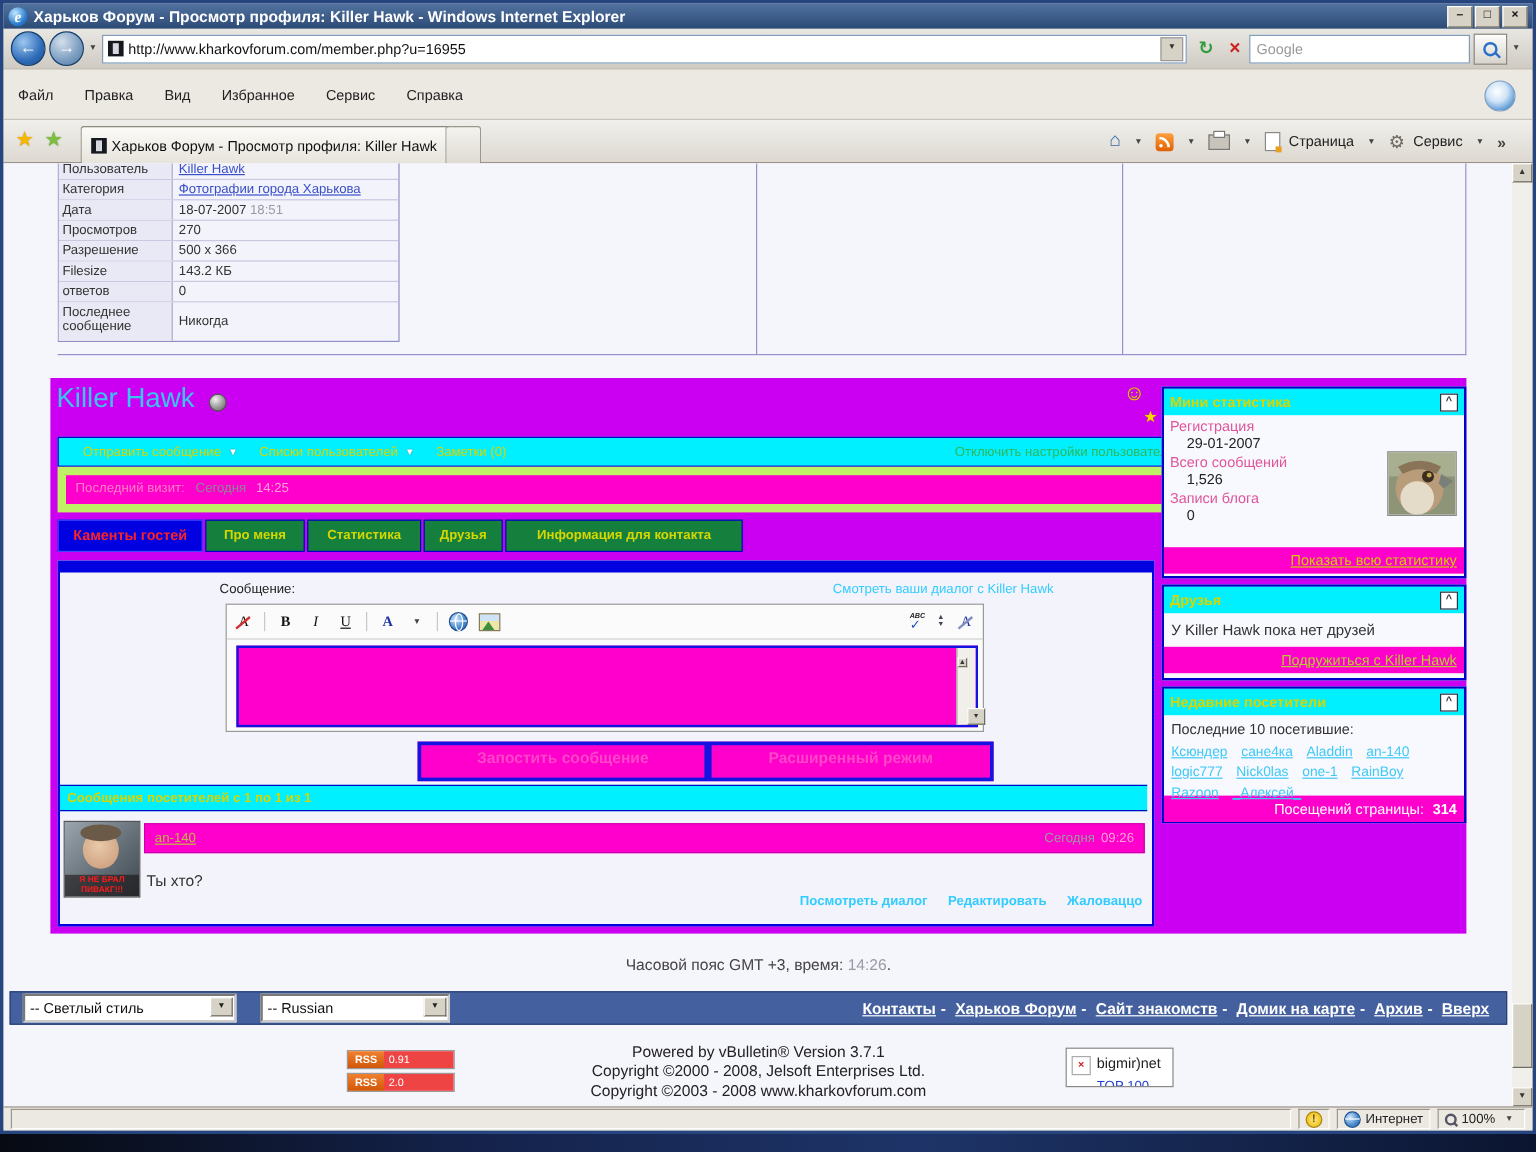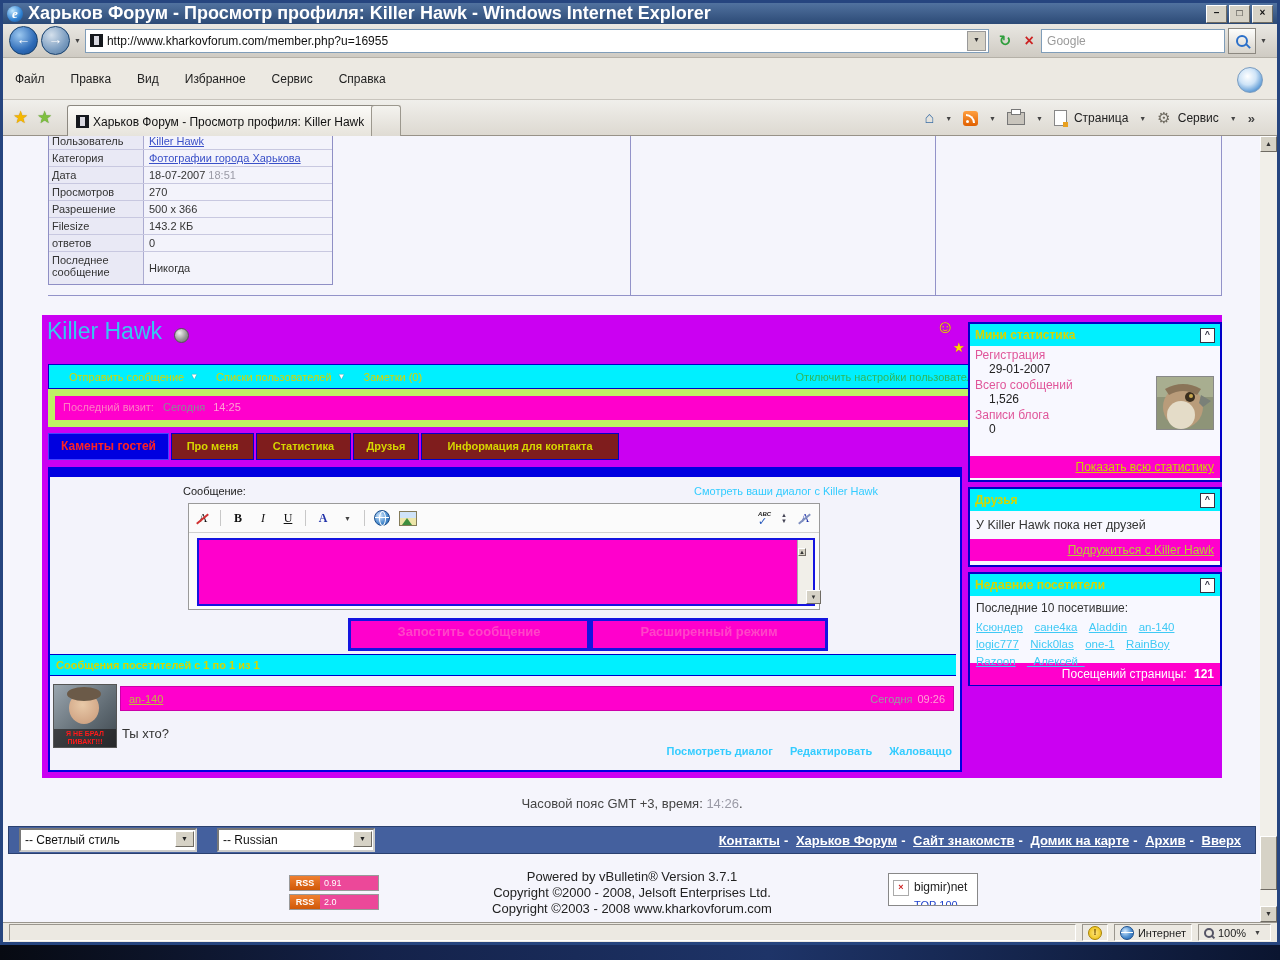--- a/index.html
+++ b/index.html
@@ -5,21 +5,21 @@
   html,body{margin:0;padding:0;background:#000;}
   .screen{position:relative;width:1280px;height:960px;overflow:hidden;
           font-family:"Liberation Sans","DejaVu Sans",sans-serif;background:#000;}
   .abs{position:absolute;box-sizing:border-box;}
   
   .win{left:0;top:0;width:1280px;height:945px;border:3px solid #26457F;background:#ECE9E2;}
   .titlebar{left:3px;top:3px;width:1274px;height:21px;
             background:linear-gradient(#51729F,#2C4A76);display:flex;align-items:center;padding:0 4px;}
   .ie-logo{width:16px;height:16px;border-radius:50%;background:radial-gradient(circle at 35% 30%,#BFE6FF,#2E7FD0 60%,#1A4E8E);
            color:#fff;font-weight:bold;font-style:italic;font-size:13px;line-height:15px;text-align:center;margin-right:5px;font-family:"Liberation Serif",serif;}
-  .title-text{color:#fff;font-size:18px;font-weight:bold;flex:1;white-space:nowrap;overflow:hidden;}
+  .title-text{color:#fff;font-size:13px;font-weight:bold;flex:1;white-space:nowrap;overflow:hidden;}
   .wbtn{width:19px;height:16px;background:#D6D2C6;border:1px solid;border-color:#fff #6F6B63 #6F6B63 #fff;
         font-size:10px;font-weight:bold;color:#111;text-align:center;line-height:14px;margin-left:2px;}
   .navrow{left:3px;top:24px;width:1274px;height:34px;background:linear-gradient(#E9E7E2,#CFCBC3);
           display:flex;align-items:center;padding:0 6px;border-bottom:1px solid #B5B1A8;}
   .circle-btn{width:27px;height:27px;border-radius:50%;border:1px solid #16406E;color:#fff;
               font-size:14px;font-weight:bold;text-align:center;line-height:25px;}
   .back{background:radial-gradient(circle at 35% 30%,#9CC8F0,#2F6CB8 60%,#1A4C8E);}
   .fwd{background:radial-gradient(circle at 35% 30%,#D4E0EC,#7A9CC0 60%,#54789E);margin-left:3px;}
   .tiny-drop{font-size:7px;color:#444;margin:0 4px;}
   .addr{flex:1;height:22px;background:#fff;border:1px solid #7F9DB9;display:flex;align-items:center;padding:0 2px;margin-right:4px;}
@@ -84,21 +84,21 @@
             display:flex;align-items:center;padding:0 20px;gap:6px;font-size:11px;}
   .ylink{color:#D6D600;text-decoration:none;}
   .wtri{color:#fff;font-size:8px;text-shadow:0 0 1px #555;margin-right:12px;}
   .glink{margin-left:auto;color:#2EB85C;}
   .lastvisit{position:absolute;left:6px;top:74px;width:910px;height:24px;background:#FF00CC;border:7px solid #bef264;
              font-size:11px;line-height:22px;padding-left:8px;}
   .lv-label{color:#FF7FC4;}
   .lv-day{color:#8A8A96;margin-left:6px;}
   .lv-time{color:#FF9FD4;margin-left:5px;}
   .ptabs{position:absolute;left:6px;top:118px;height:15px;display:flex;}
-  .ptab{height:27px;border:1px solid #0000C8;background:#7f1d1d;color:#D6D600;font-size:11px;font-weight:bold;
+  .ptab{height:27px;border:1px solid #0000C8;background:#15803d;color:#D6D600;font-size:11px;font-weight:bold;
         line-height:25px;text-align:center;margin-right:2px;padding:0 10px;box-sizing:border-box;}
   .ptab.active{background:#0000E0;border-color:#4343FF;color:#FF2222;font-size:12px;}
   .panel{position:absolute;left:6px;top:152px;width:910px;height:293px;background:#F3F3FB;
          border:2px solid #0000E0;border-top:10px solid #0000E0;}
   .msg-label{position:absolute;left:133px;top:8px;font-size:11px;color:#222;}
   .view-link{position:absolute;right:82px;top:8px;font-size:11px;color:#33CCFF;text-decoration:none;}
   .editor{position:absolute;left:138px;top:26px;width:630px;height:105px;background:#FBFBFB;border:1px solid #9A9A9A;}
   .etools{height:28px;border-bottom:1px solid #D0D0D0;display:flex;align-items:center;padding:0 6px;gap:9px;}
   .eico{font-size:12px;color:#111;position:relative;width:16px;text-align:center;
         font-family:"Liberation Serif",serif;}
@@ -169,21 +169,21 @@
         padding-left:4px;position:relative;margin-right:20px;}
   .fsel .sarrow{position:absolute;right:1px;top:1px;width:17px;height:14px;background:#D6D2C6;
                 border:1px solid;border-color:#fff #6F6B63 #6F6B63 #fff;font-size:7px;color:#222;text-align:center;line-height:13px;}
   .flinks{margin-left:auto;font-size:13px;font-weight:bold;color:#fff;}
   .flinks a{color:#fff;text-decoration:underline;margin:0 4px;}
   .copyr{position:absolute;left:39px;top:733px;width:1180px;text-align:center;font-size:13px;color:#222;line-height:16px;}
   .rssbadges{position:absolute;left:286px;top:739px;}
   .rssrow{display:flex;width:88px;height:14px;border:1px solid #999;margin-bottom:3px;background:#fff;}
   .rsslabel{width:30px;background:linear-gradient(#F08030,#D05808);color:#fff;font-size:9px;font-weight:bold;
             text-align:center;line-height:14px;}
-  .rssval{flex:1;background:#ec4899;color:#fff;font-size:9px;text-align:left;padding-left:4px;line-height:14px;}
+  .rssval{flex:1;background:#ef4444;color:#fff;font-size:9px;text-align:left;padding-left:4px;line-height:14px;}
   .bigmir{position:absolute;left:885px;top:737px;width:90px;height:33px;background:#fff;border:1px solid #888;
           overflow:hidden;padding:3px 4px;box-sizing:border-box;}
   .brk{float:left;width:14px;height:14px;border:1px solid #aaa;color:#CC2222;font-size:9px;font-weight:bold;
        text-align:center;line-height:13px;margin:3px 5px 0 0;}
   .bm-name{font-size:12px;color:#222;}
   .bm-sub{font-size:11px;color:#2244CC;}
   
   .vscroll{left:1260px;top:136px;width:17px;height:786px;background:#F1EFE9;}
   .vbtn{position:absolute;left:0;width:17px;height:16px;background:#D6D2C6;border:1px solid;
         border-color:#fff #6F6B63 #6F6B63 #fff;font-size:7px;color:#333;text-align:center;line-height:14px;box-sizing:border-box;}
@@ -461,21 +461,21 @@
             <span>logic777</span>
             <span>Nick0las</span>
             <span>one-1</span>
             <span>RainBoy</span>
             <span>Razoon</span>
             <span>_Алексей_</span>
           </div>
         </div>
         <div class="sfoot vfoot">
           <span>Посещений страницы:</span>
-          <b>121</b>
+          <b>314</b>
         </div>
       </div>
     </div>
 
     <div class="tz">
       <span>Часовой пояс GMT +3, время:</span>
       <span class="t">14:26</span><span>.</span>
     </div>
 
     <div class="fbar">

